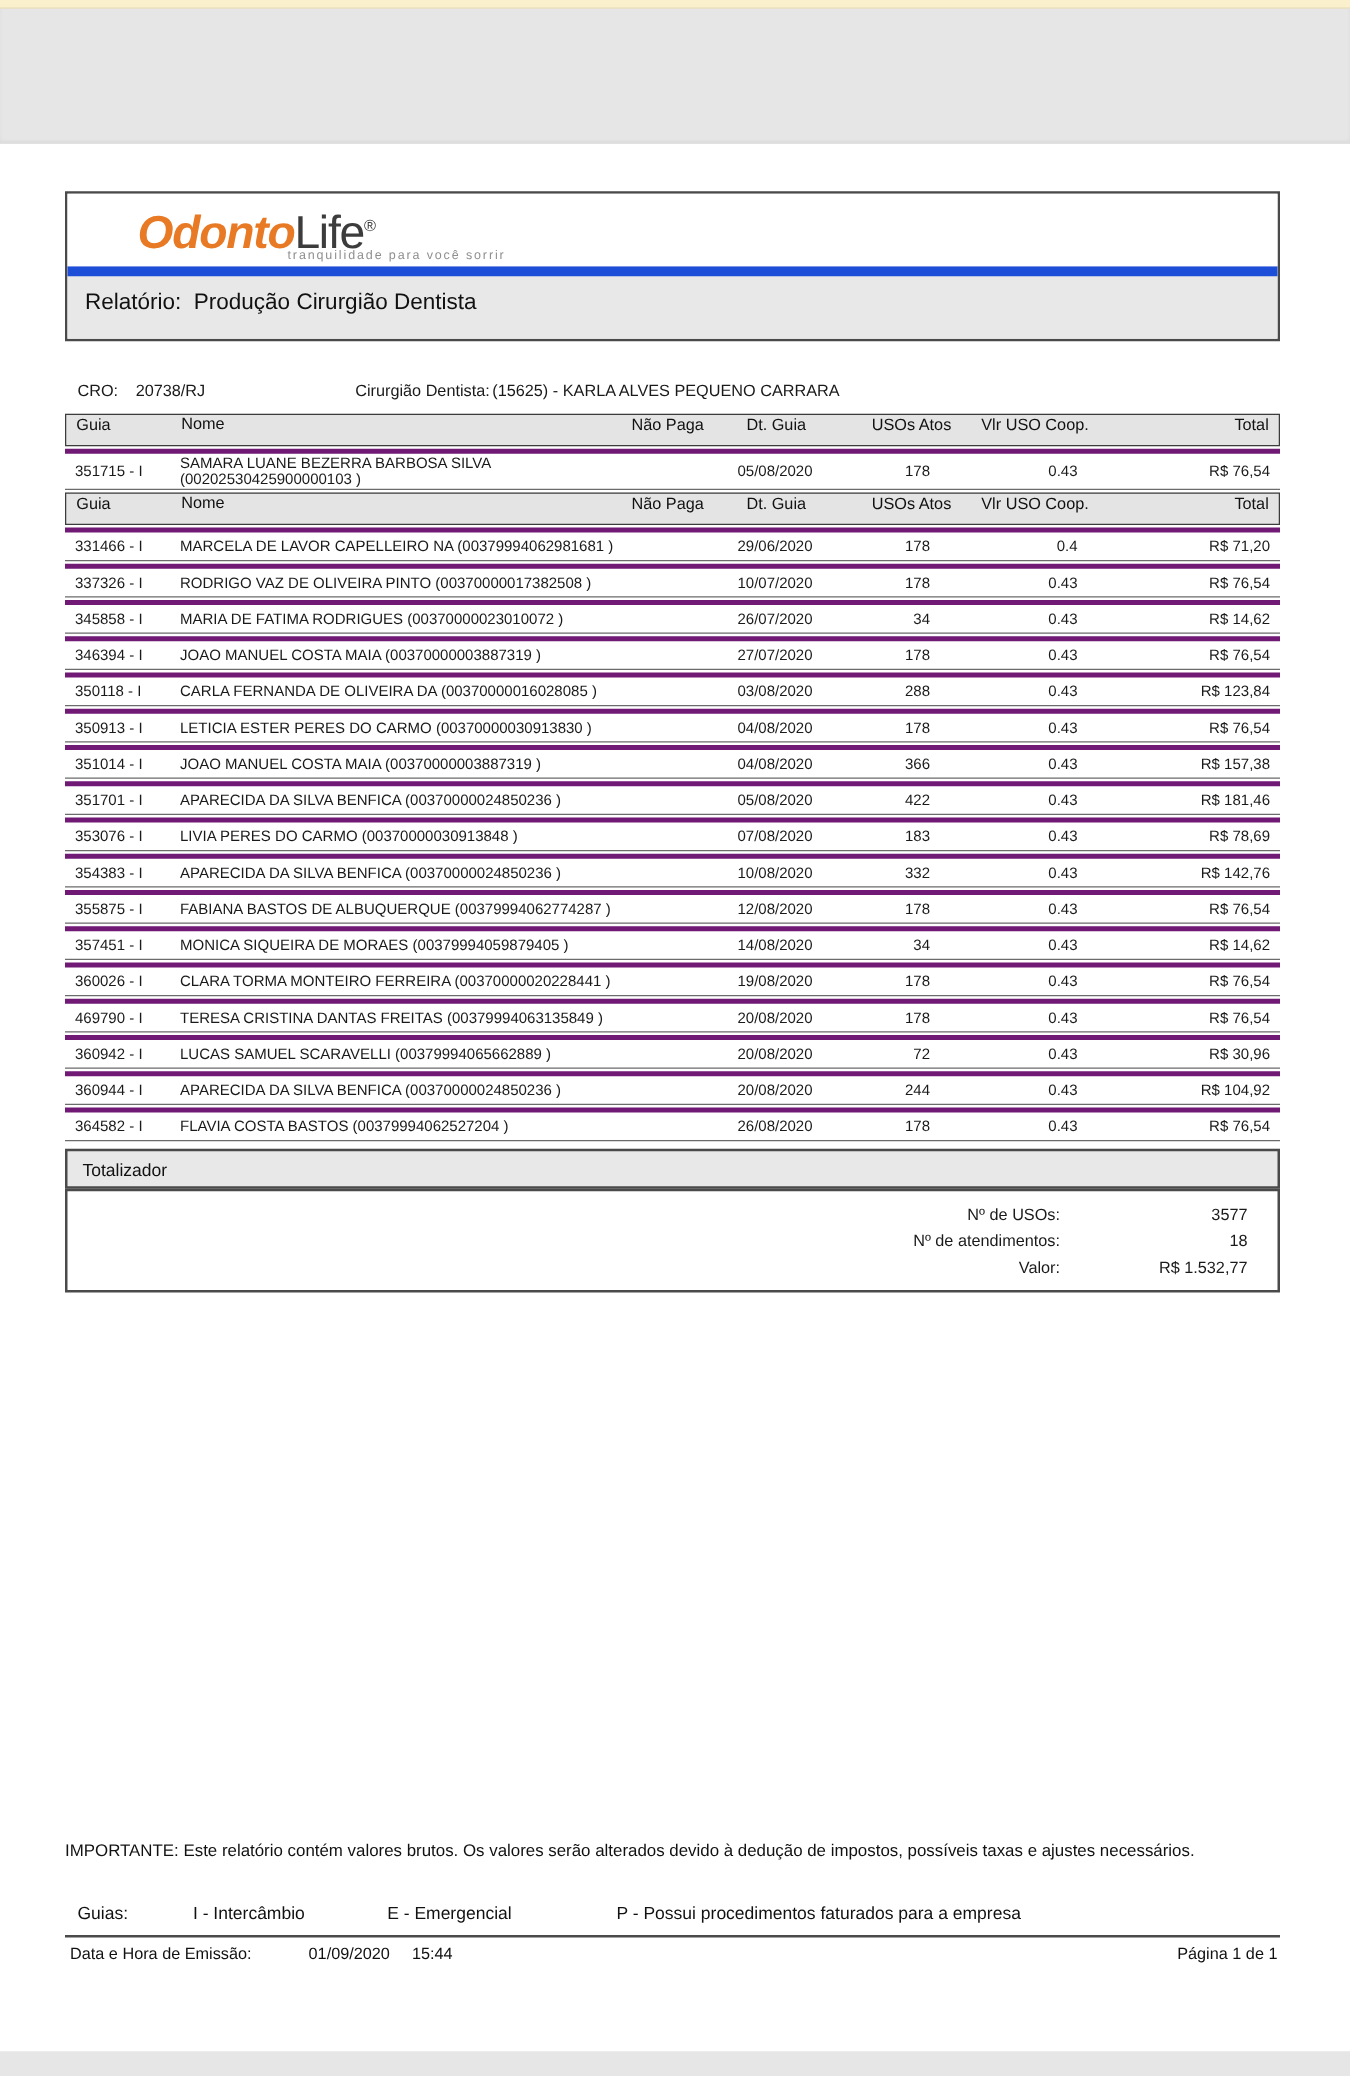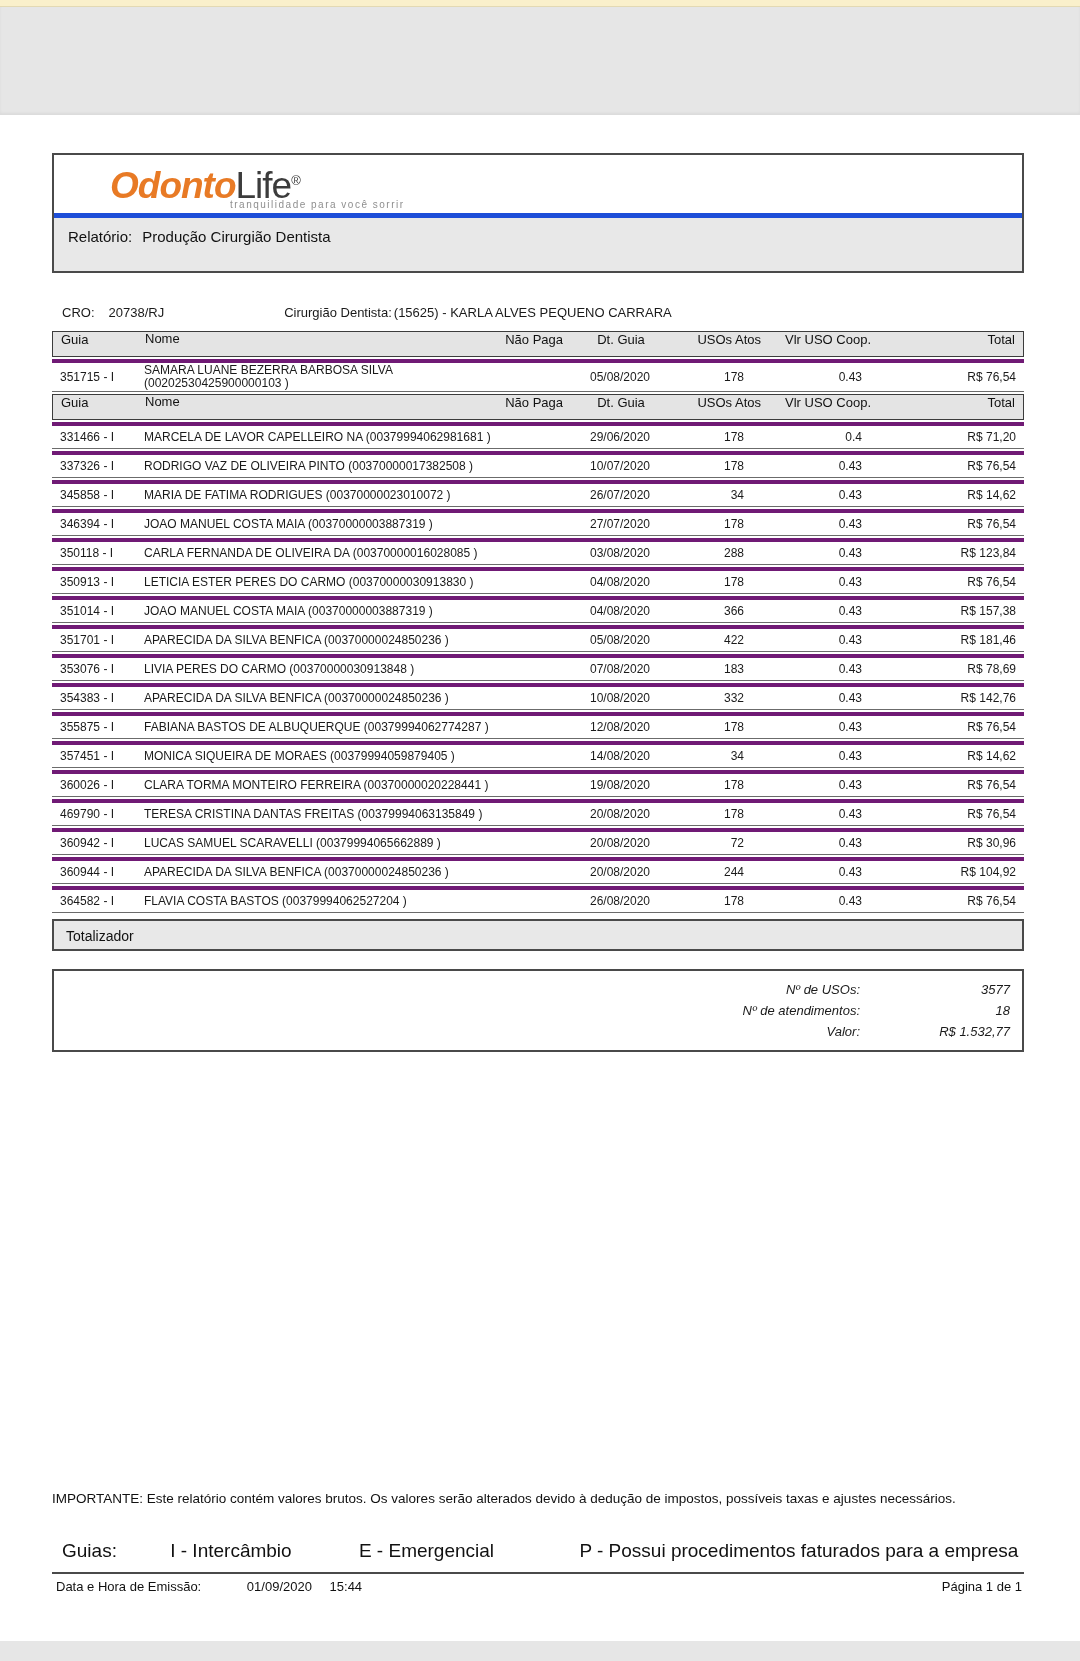--- a/index.html
+++ b/index.html
@@ -29,23 +29,23 @@
   .logo-area { background: #ffffff; height: 58px; padding: 8px 0 0 56px; position: relative; }
   .logo { font-size: 37px; line-height: 36px; letter-spacing: -1px; white-space: nowrap; }
   .logo-odonto { color: #e87a25; font-weight: bold; font-style: italic; }
   .logo-life { color: #3c3c3c; font-weight: normal; }
   .logo-reg { color: #3c3c3c; font-size: 13px; vertical-align: super; }
   .tagline {
     position: absolute; left: 176px; top: 44px;
     font-size: 10px; letter-spacing: 1.5px; color: #8f8f8f;
   }
   .report-title-bar {
-    background: #e8e8e8; border-top: 5px solid #1d4ed8;
+    background: #e8e8e8; border-top: 8px solid #1d4ed8;
     height: 58px; padding: 10px 0 0 14px;
-    font-size: 15px; color: #111;
+    font-size: 18px; color: #111;
   }
   .report-title-bar .lbl { margin-right: 10px; }
 
   
   .cro-line { margin-top: 32px; font-size: 13px; display: flex; height: 18px; }
   .cro-label { margin-left: 10px; }
   .cro-value { margin-left: 14px; }
   .dentist-label { margin-left: 120px; }
   .dentist-value { margin-left: 2px; }
 
@@ -77,35 +77,34 @@
   .thead .c-vlr  { padding-right: 16px; }
 
   
   .totalizador { margin-top: 6px; }
   .total-bar {
     background: #e8e8e8; border: 2px solid #4a4a4a;
     height: 32px; padding: 7px 0 0 12px;
     font-size: 14px; color: #111;
   }
   .total-box {
-    margin-top: 18px;
+    margin-top: 0;
     border: 2px solid #4a4a4a;
-    padding: 8px 12px 8px 0;
-    font-style: italic;
+    padding: 8px 24px 8px 0;
   }
   .total-line { display: flex; justify-content: flex-end; align-items: center; height: 21px; font-size: 13px; }
   .total-label { text-align: right; }
   .total-value { width: 150px; text-align: right; }
 
   
   .spacer-large { height: 438px; }
   .important { font-size: 13.5px; line-height: 18px; max-width: 905px; color: #111; }
   .legend-row {
     margin-top: 28px;
-    font-size: 19px; color: #111;
+    font-size: 14px; color: #111;
     padding: 4px 0 10px 10px;
     border-bottom: 2px solid #4a4a4a;
   }
   .legend-row .g-lbl { margin-right: 48px; }
   .legend-row .g-i { margin-right: 62px; }
   .legend-row .g-e { margin-right: 80px; }
   .footer-row {
     display: flex; justify-content: space-between;
     padding: 5px 2px 0 4px;
     font-size: 13px; color: #111;

